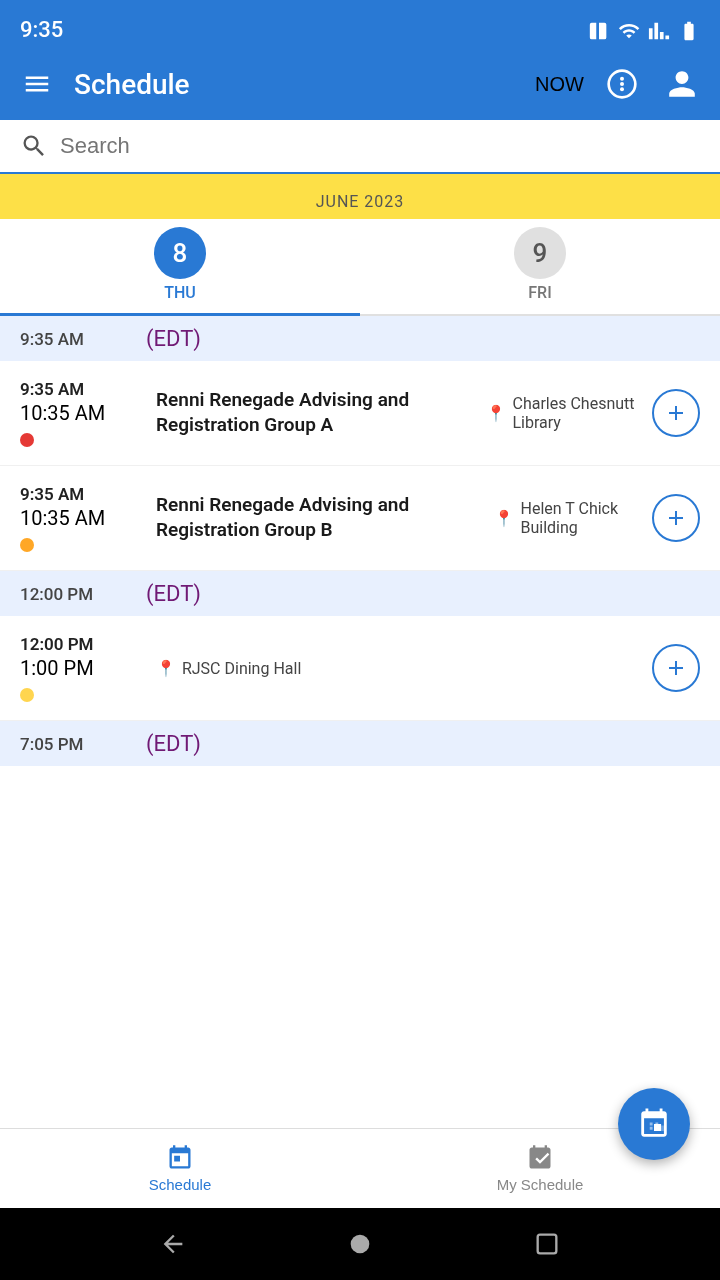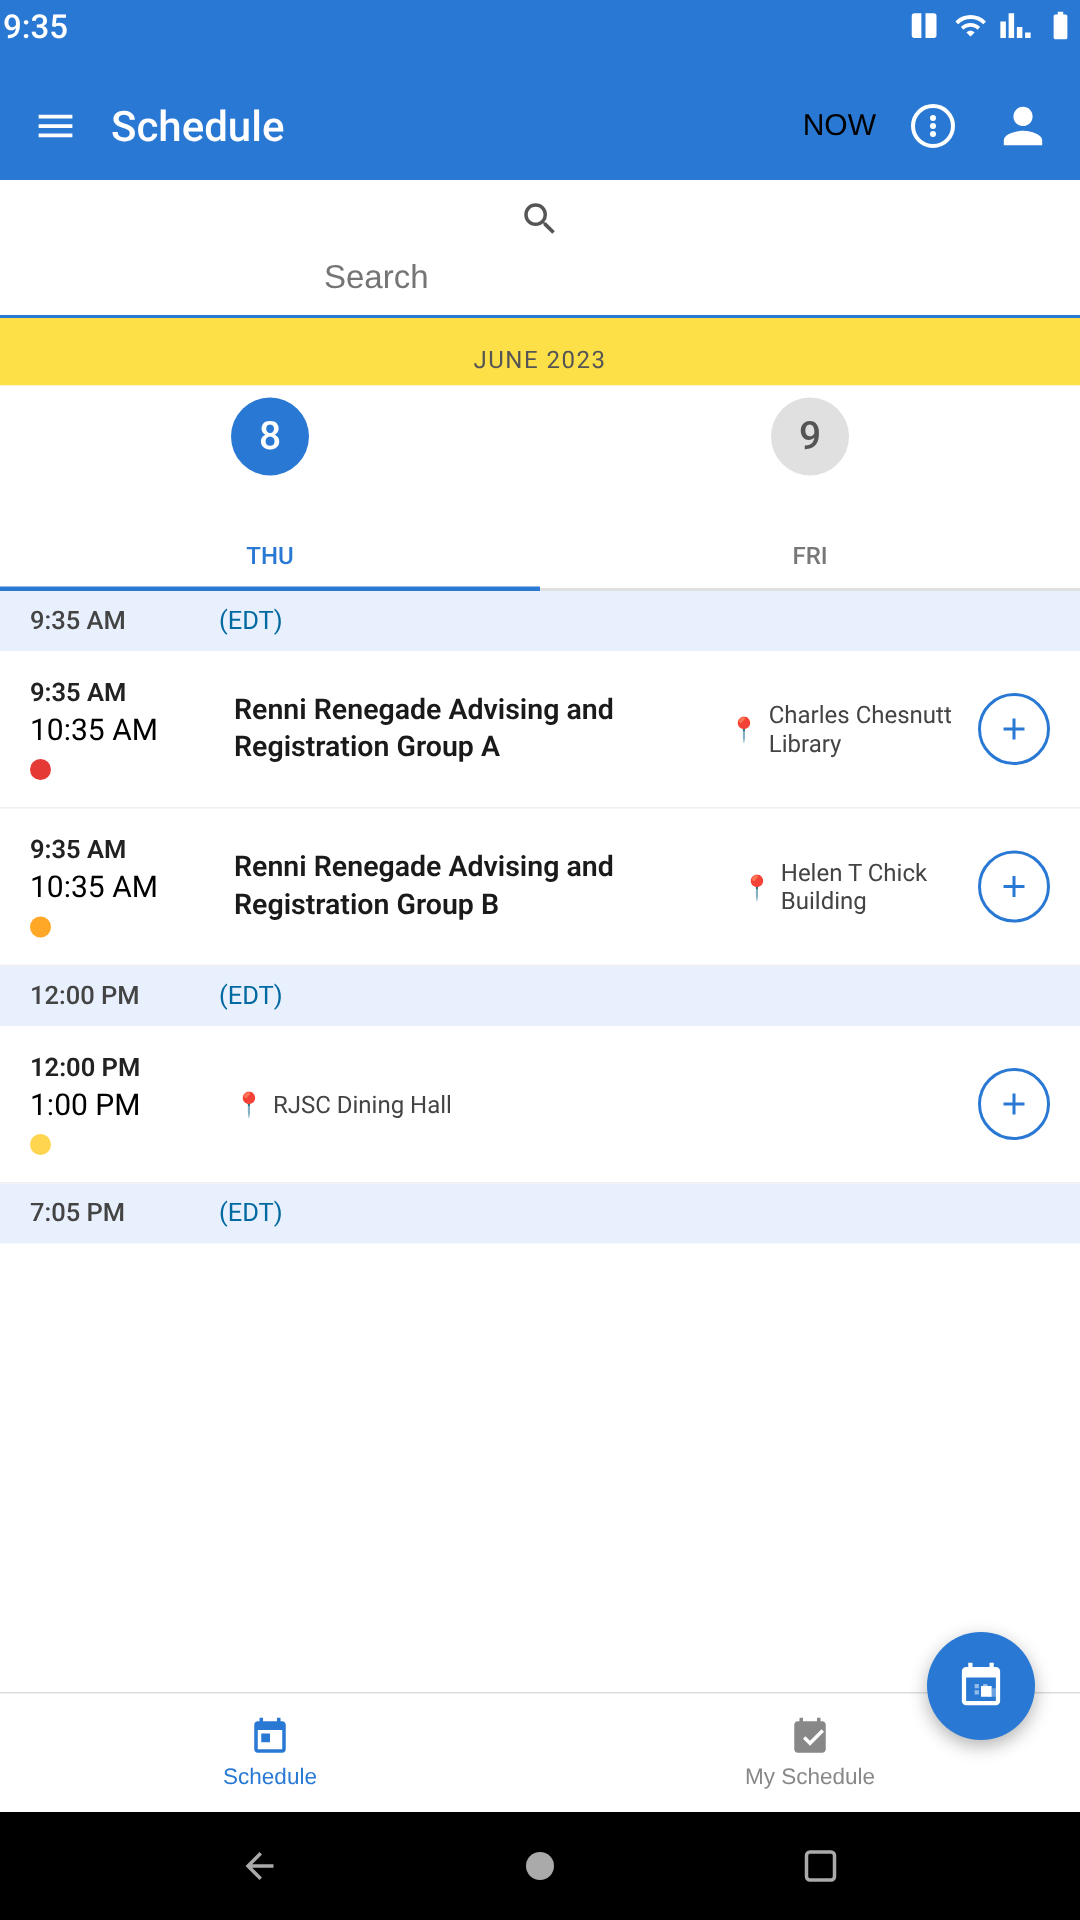--- a/index.html
+++ b/index.html
@@ -11,23 +11,23 @@
       background: #f5f5f5;
       display: flex;
       flex-direction: column;
     }
 
     
     .status-bar {
       background: #2979d4;
       color: white;
       display: flex;
-      align-items: flex-start;
+      align-items: flex-end;
       justify-content: space-between;
-      padding: 6px 2px;
+      padding: 6px 20px;
       height: 48px;
     }
     .status-time {
       font-size: 22px;
       font-weight: 500;
     }
     .status-icons {
       display: flex;
       align-items: center;
       gap: 8px;
@@ -73,21 +73,20 @@
     }
 
     
     .search-bar {
       background: white;
       display: flex;
       align-items: center;
       padding: 12px 20px;
       border-bottom: 2px solid #2979d4;
       gap: 12px;
-      flex-direction: column;
     }
     .search-bar input {
       border: none;
       outline: none;
       font-size: 22px;
       color: #888;
       flex: 1;
       background: transparent;
     }
 
@@ -141,21 +140,21 @@
     }
     .day-num.unselected {
       background: #e0e0e0;
       color: #555;
     }
     .day-name {
       font-size: 16px;
       font-weight: 500;
     }
     .day-tab.active .day-name { color: #2979d4; }
-    .day-tab .day-name { color: #777; margin-top: 40px; }
+    .day-tab .day-name { color: #777; }
 
     
     .schedule-content {
       flex: 1;
       background: white;
       overflow-y: auto;
     }
 
     
     .time-header {
@@ -165,22 +164,22 @@
       padding: 10px 20px;
       gap: 16px;
     }
     .time-header-time {
       font-size: 17px;
       color: #444;
       font-weight: 500;
       min-width: 110px;
     }
     .time-header-tz {
-      font-size: 17px;
-      color: #0369a1;
+      font-size: 22px;
+      color: #701a75;
     }
 
     
     .event-row {
       display: flex;
       align-items: center;
       padding: 18px 20px;
       border-bottom: 1px solid #f0f0f0;
       gap: 16px;
     }

